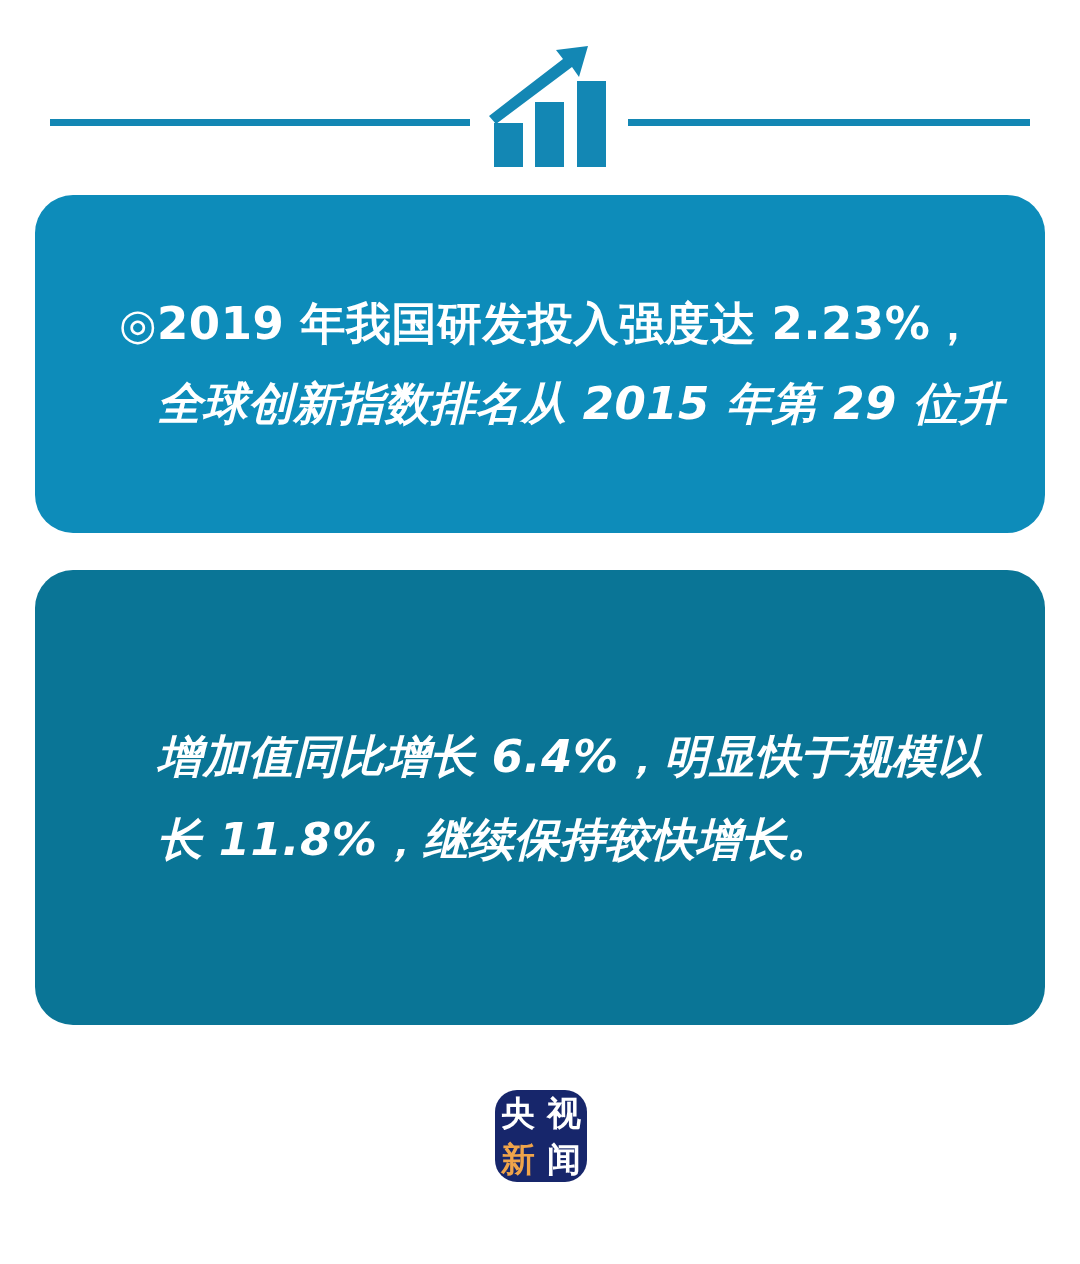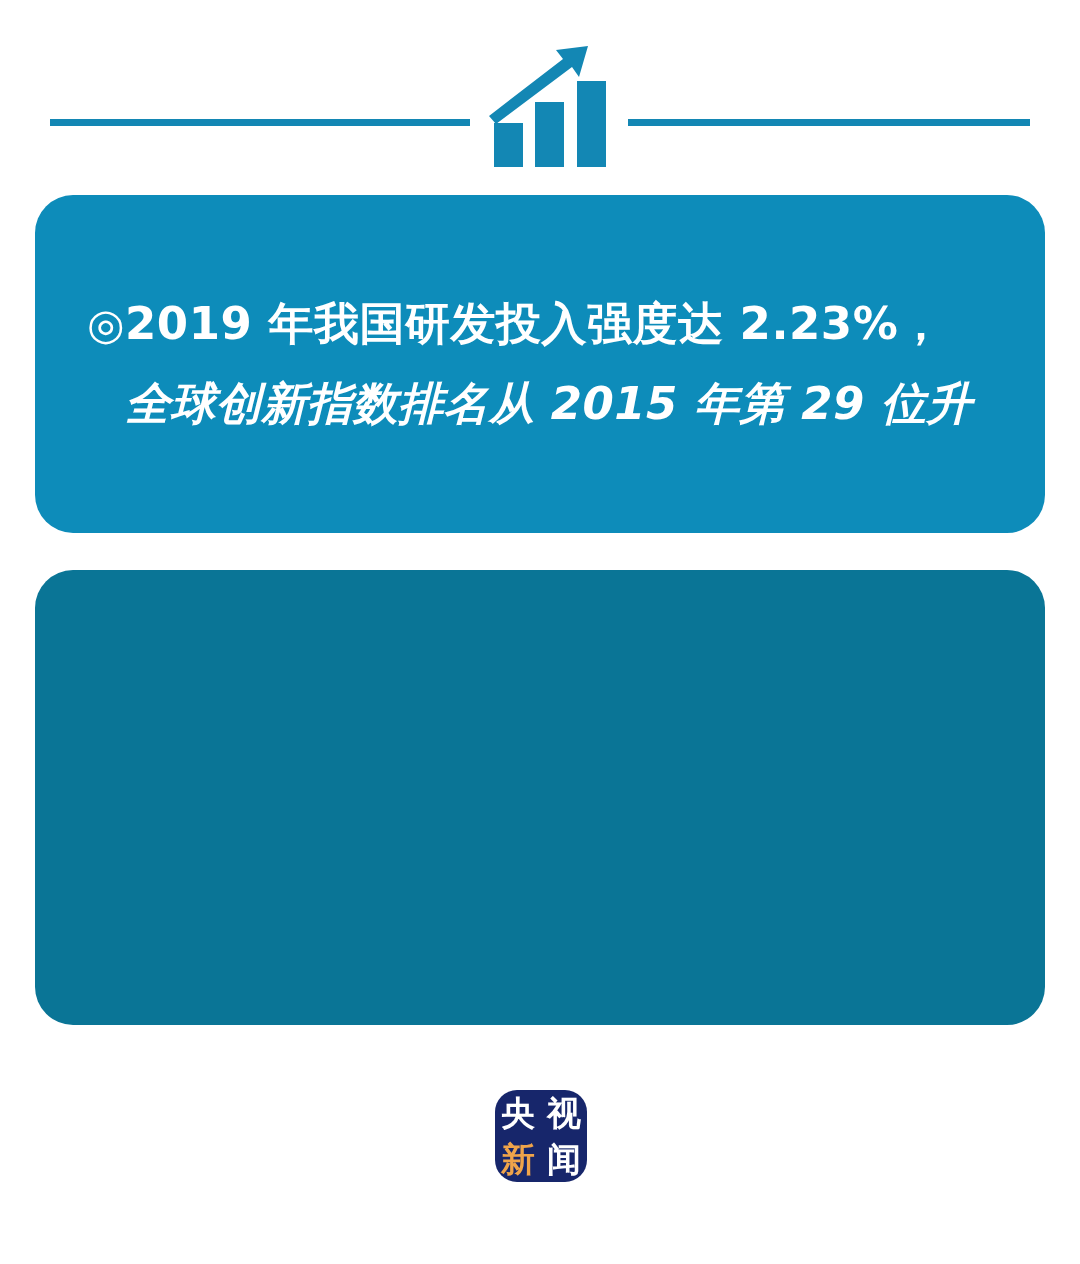--- a/index.html
+++ b/index.html
@@ -63,20 +63,21 @@
     background: #0a7596;
   }
 
   .card-text {
     color: #ffffff;
     font-weight: 700;
     font-size: 45px;
     line-height: 79px;
     letter-spacing: 0.5px;
     text-indent: 0;
+    margin-left: 32px;
   }
   .card-1 .card-text { font-size: 45px; line-height: 80px; }
   .card-2 .card-text { font-size: 45px; line-height: 83px; }
 
   .tline { display: block; white-space: pre; }
   .tline.indent { padding-left: 38px; font-style: italic; }
 
   .bullet {
     font-weight: 400;
     font-size: 43px;
@@ -128,20 +129,22 @@
 
 <div class="card card-1">
   <div class="card-text">
     <span class="tline"><span class="bullet">◎</span><span>2019 年我国研发投入强度达 2.23%，</span></span>
     <span class="tline indent">全球创新指数排名从 2015 年第 29 位升</span>
   </div>
 </div>
 
 <div class="card card-2">
   <div class="card-text">
+    <span class="tline indent">增加值同比增长 6.4%，明显快于规模以</span>
+    <span class="tline indent">长 11.8%，继续保持较快增长。</span>
   </div>
 </div>
 
 <div class="logo">
   <span class="logo-ch white">央</span>
   <span class="logo-ch white">视</span>
   <span class="logo-ch orange">新</span>
   <span class="logo-ch white">闻</span>
 </div>
 

